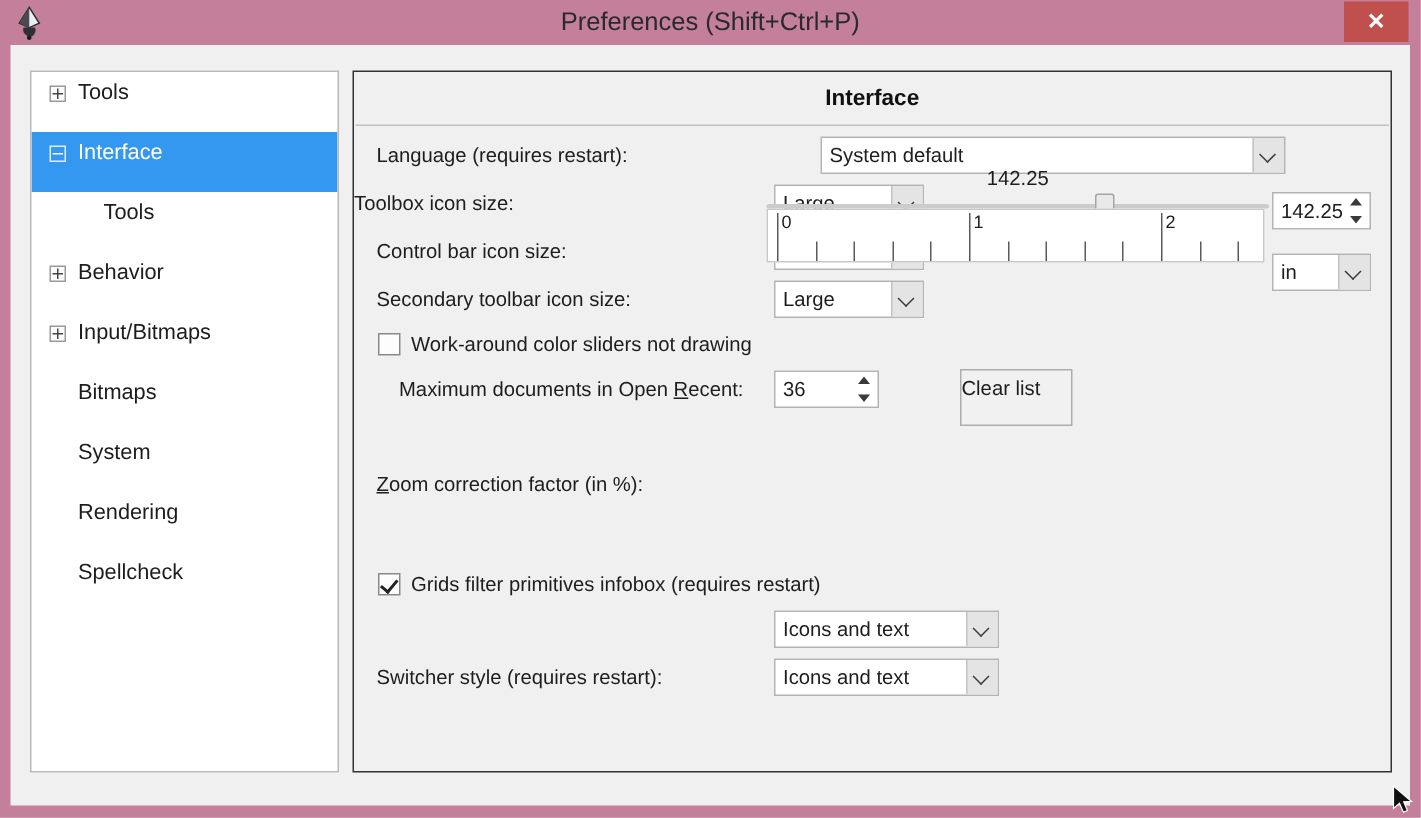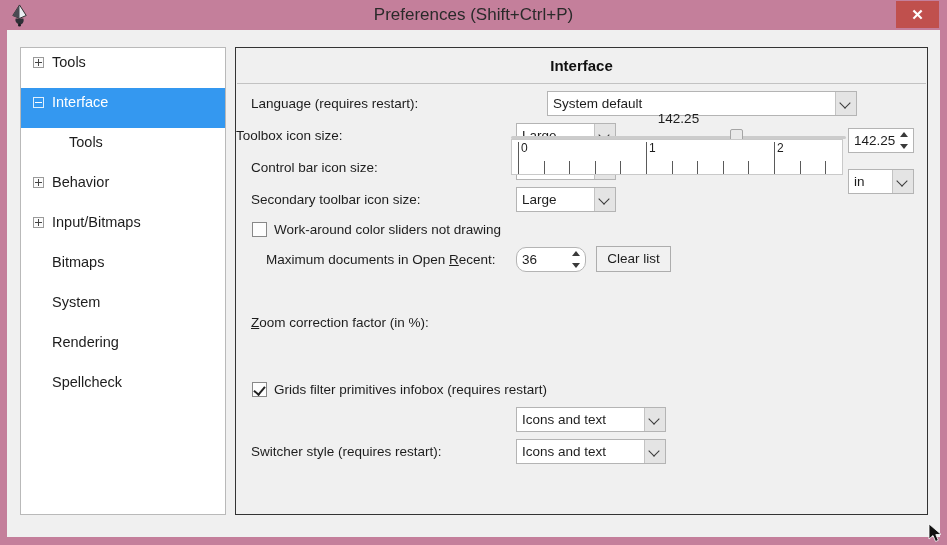--- a/index.html
+++ b/index.html
@@ -263,29 +263,29 @@
     width: 0; height: 0;
     border-left: 4.5px solid transparent;
     border-right: 4.5px solid transparent;
   }
   .spin-up::after { top: 2px; border-bottom: 5px solid #3a3a3a; }
   .spin-down::after { bottom: 2px; border-top: 5px solid #3a3a3a; }
 
   
   .button {
     position: absolute;
-    height: 26px;
+    height: 38px;
     background: #f1f1f1;
     border: 1px solid #adadad;
     box-sizing: border-box;
-    text-align: center;
     font-size: 13.5px;
     color: #1d1d1d;
     line-height: 24px;
     cursor: pointer;
+    margin-left: 44px;
   }
 
   
   #slider-wrap {
     position: absolute;
     left: 275px; top: 27px;
     width: 335px; height: 30px;
   }
   #slider-value {
     position: absolute;
@@ -435,21 +435,21 @@
         </div>
 
         <div class="checkrow" style="left:16px; top:136px;">
           <span class="checkbox" id="cb-sliders"></span>
           <span class="check-label">Work-around color sliders not drawing</span>
         </div>
 
         <div class="label" style="left:0; top:168px;margin-left:30px;">
           <span>Maximum documents in Open </span><u>R</u><span>ecent:</span>
         </div>
-        <div class="spin" style="left:280px; top:163px; width:70px;border-radius:10px;">
+        <div class="spin" style="left:280px; top:163px; width:70px;">
           <span class="spin-value">36</span>
           <span class="spin-buttons">
             <span class="spin-up"></span>
             <span class="spin-down"></span>
           </span>
         </div>
         <div class="button" style="left:360px; top:162px; width:75px;">Clear list</div>
 
         <div class="label" style="left:15px; top:231px;">
           <u>Z</u><span>oom correction factor (in %):</span>

